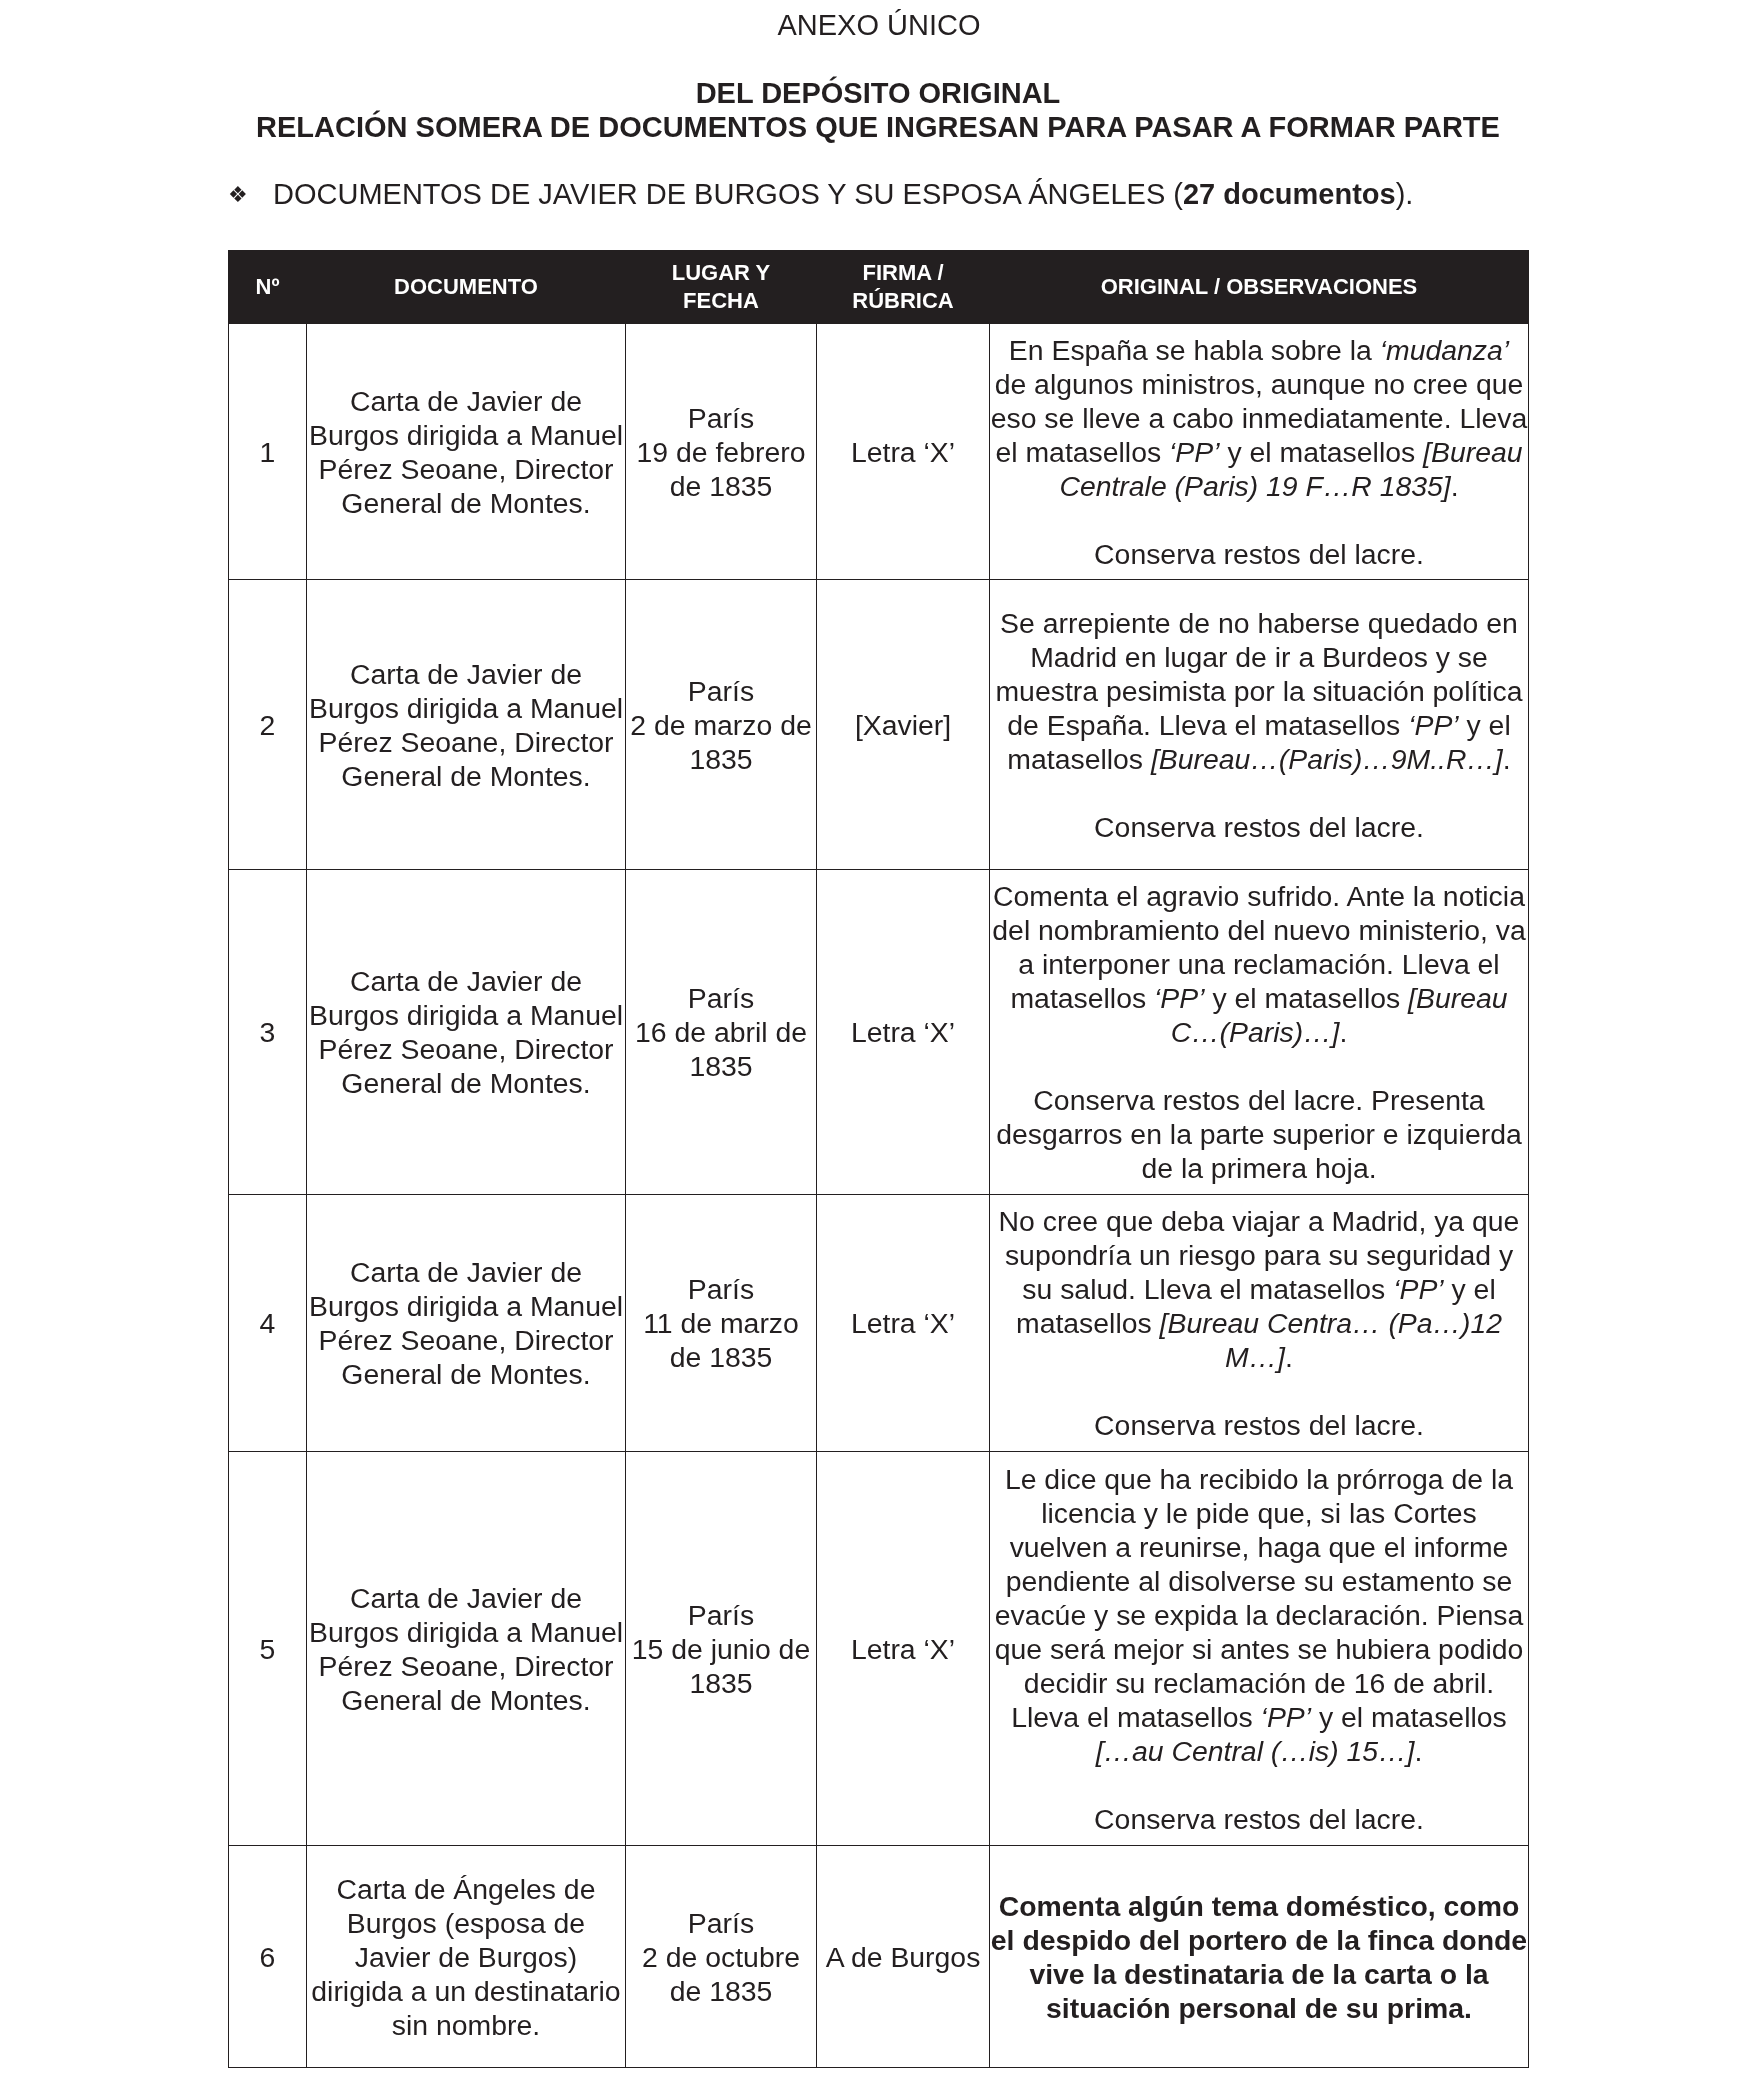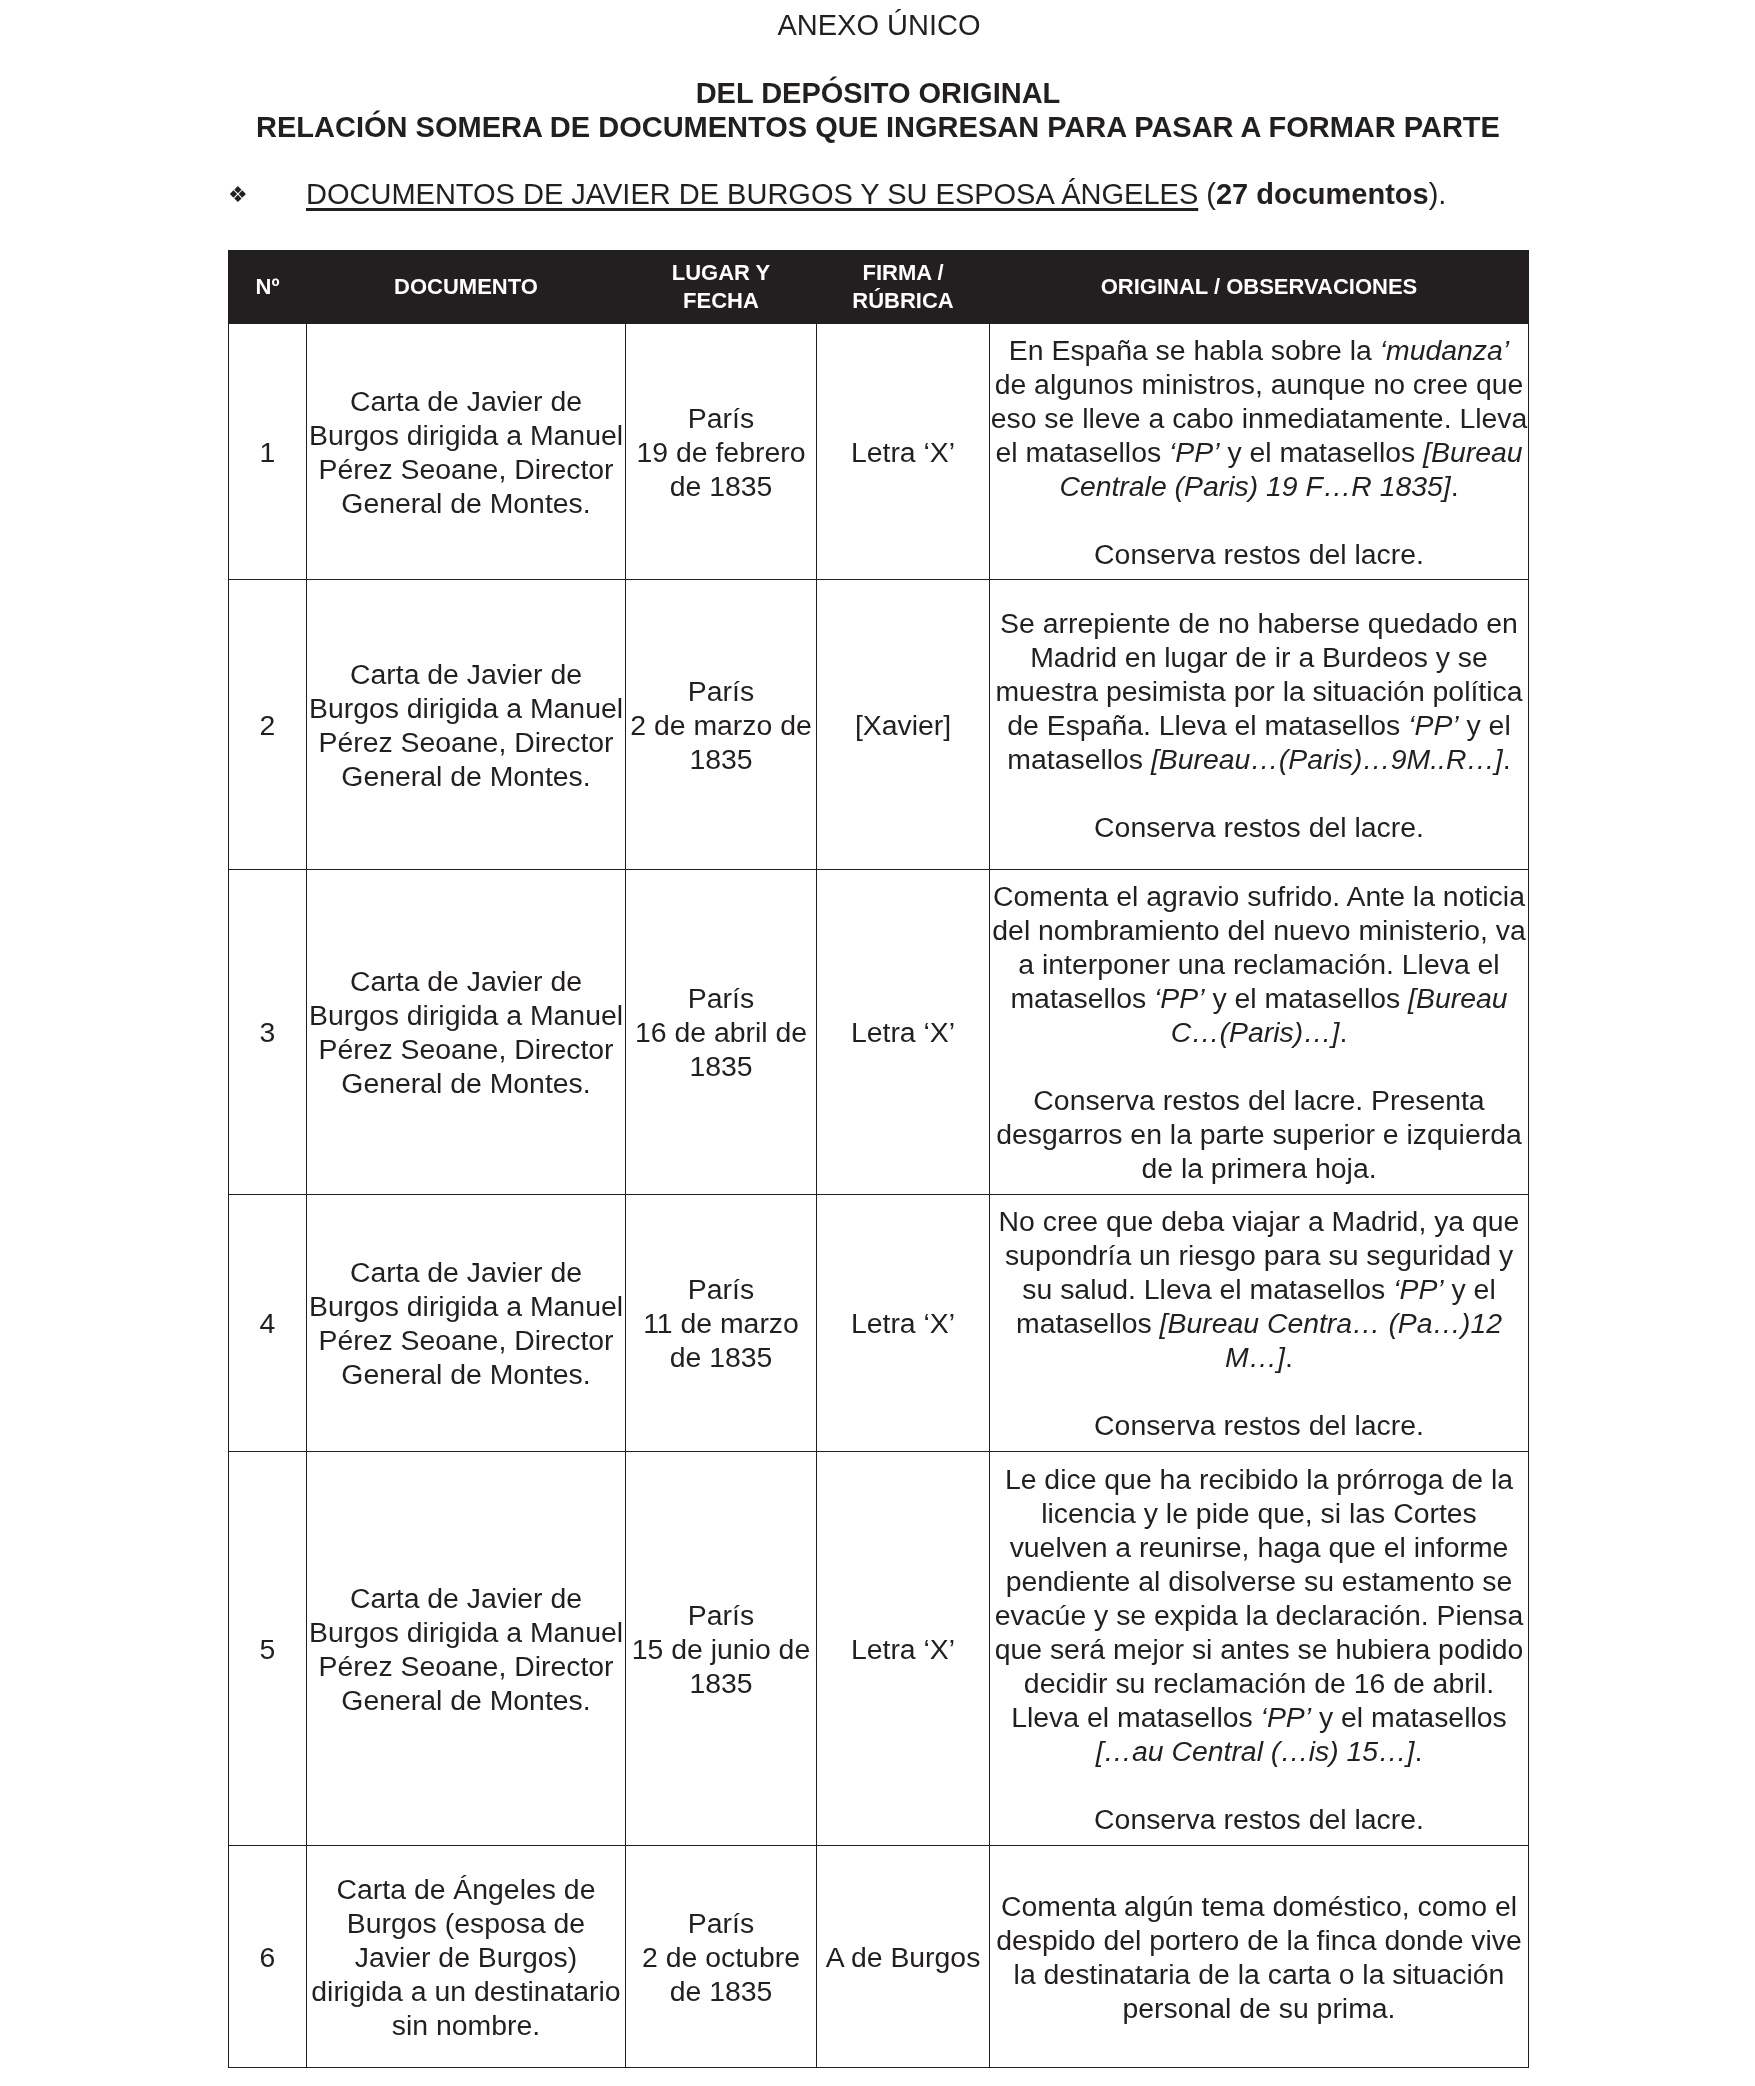--- a/index.html
+++ b/index.html
@@ -13,21 +13,21 @@
   }
   .main-title {
     position: absolute; left: 228px; width: 1300px; top: 76px;
     text-align: center; font-size: 29px; line-height: 34px; font-weight: bold;
   }
   .section-heading {
     position: absolute; left: 228px; top: 176px; font-size: 29px; line-height: 36px;
     white-space: nowrap;
   }
   .section-heading .bullet { display: inline-block; width: 45px; font-size: 22px; vertical-align: 1.9px; }
-  .section-heading .ul { text-decoration: underline; text-decoration-thickness: 2.6px; text-underline-offset: 3.9px; margin-left: 33px; }
+  .section-heading .ul { text-decoration-thickness: 2.6px; text-underline-offset: 3.9px; }
   .section-heading .bold { font-weight: bold; }
 
   table.docs {
     position: absolute; left: 228px; top: 250px;
     width: 1300px; border-collapse: collapse; table-layout: fixed;
   }
   table.docs th, table.docs td { border: 1.9px solid #231f20; padding: 0; }
   table.docs thead th {
     background: #231f20; color: #ffffff; font-weight: bold;
     font-size: 22px; line-height: 28.4px; text-align: center; vertical-align: middle;
@@ -35,21 +35,21 @@
   }
   table.docs td {
     font-size: 28.4px; line-height: 34px; vertical-align: middle; text-align: center;
   }
   td.num { }
   td.content {
     text-align: justify; vertical-align: top; padding: 3.9px 7.8px 0 8.4px;
   }
   td.content p { margin: 0; }
   td.content p + p { margin-top: 34px; }
-  td.content.middle { vertical-align: middle; padding-top: 0; }
+  td.content.middle { vertical-align: middle; padding-top: 0; font-weight: bold; }
   .it { font-style: italic; }
   .cellpad { padding: 0 3.9px; }
 </style>
 </head>
 <body>
 
 <div class="annex-title">ANEXO ÚNICO</div>
 
 <div class="main-title">
   <div>DEL DEPÓSITO ORIGINAL</div>

